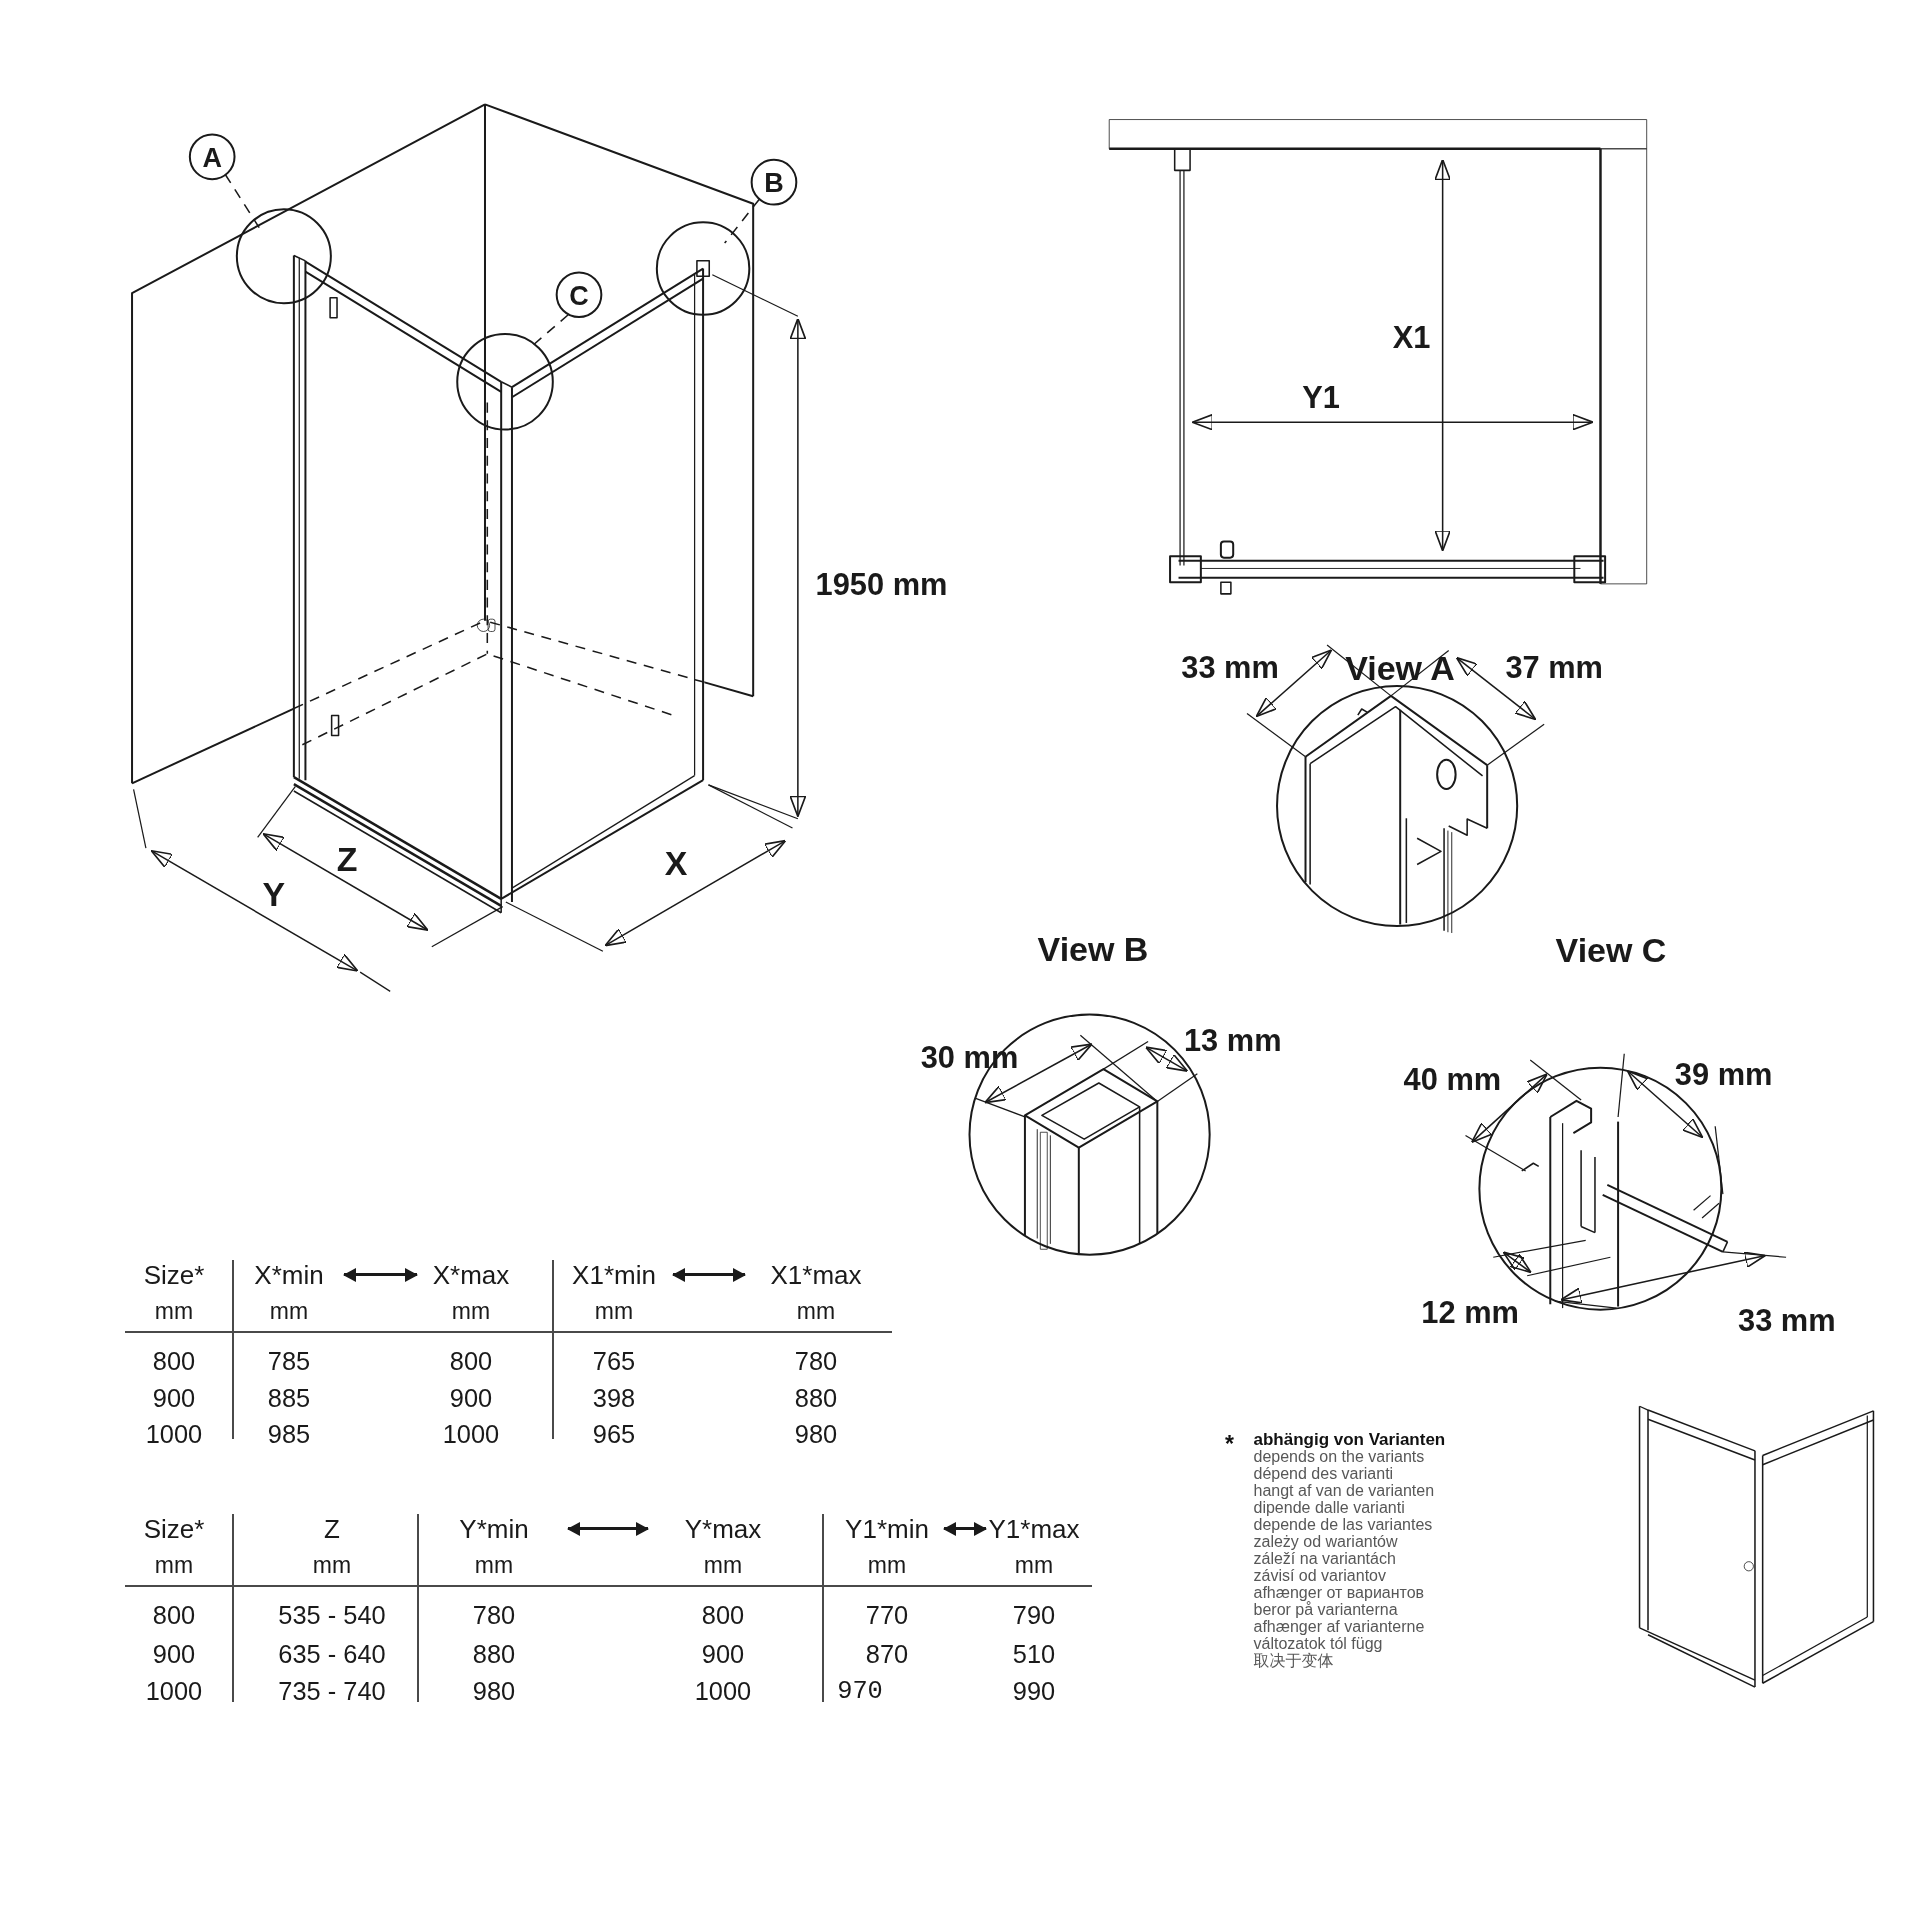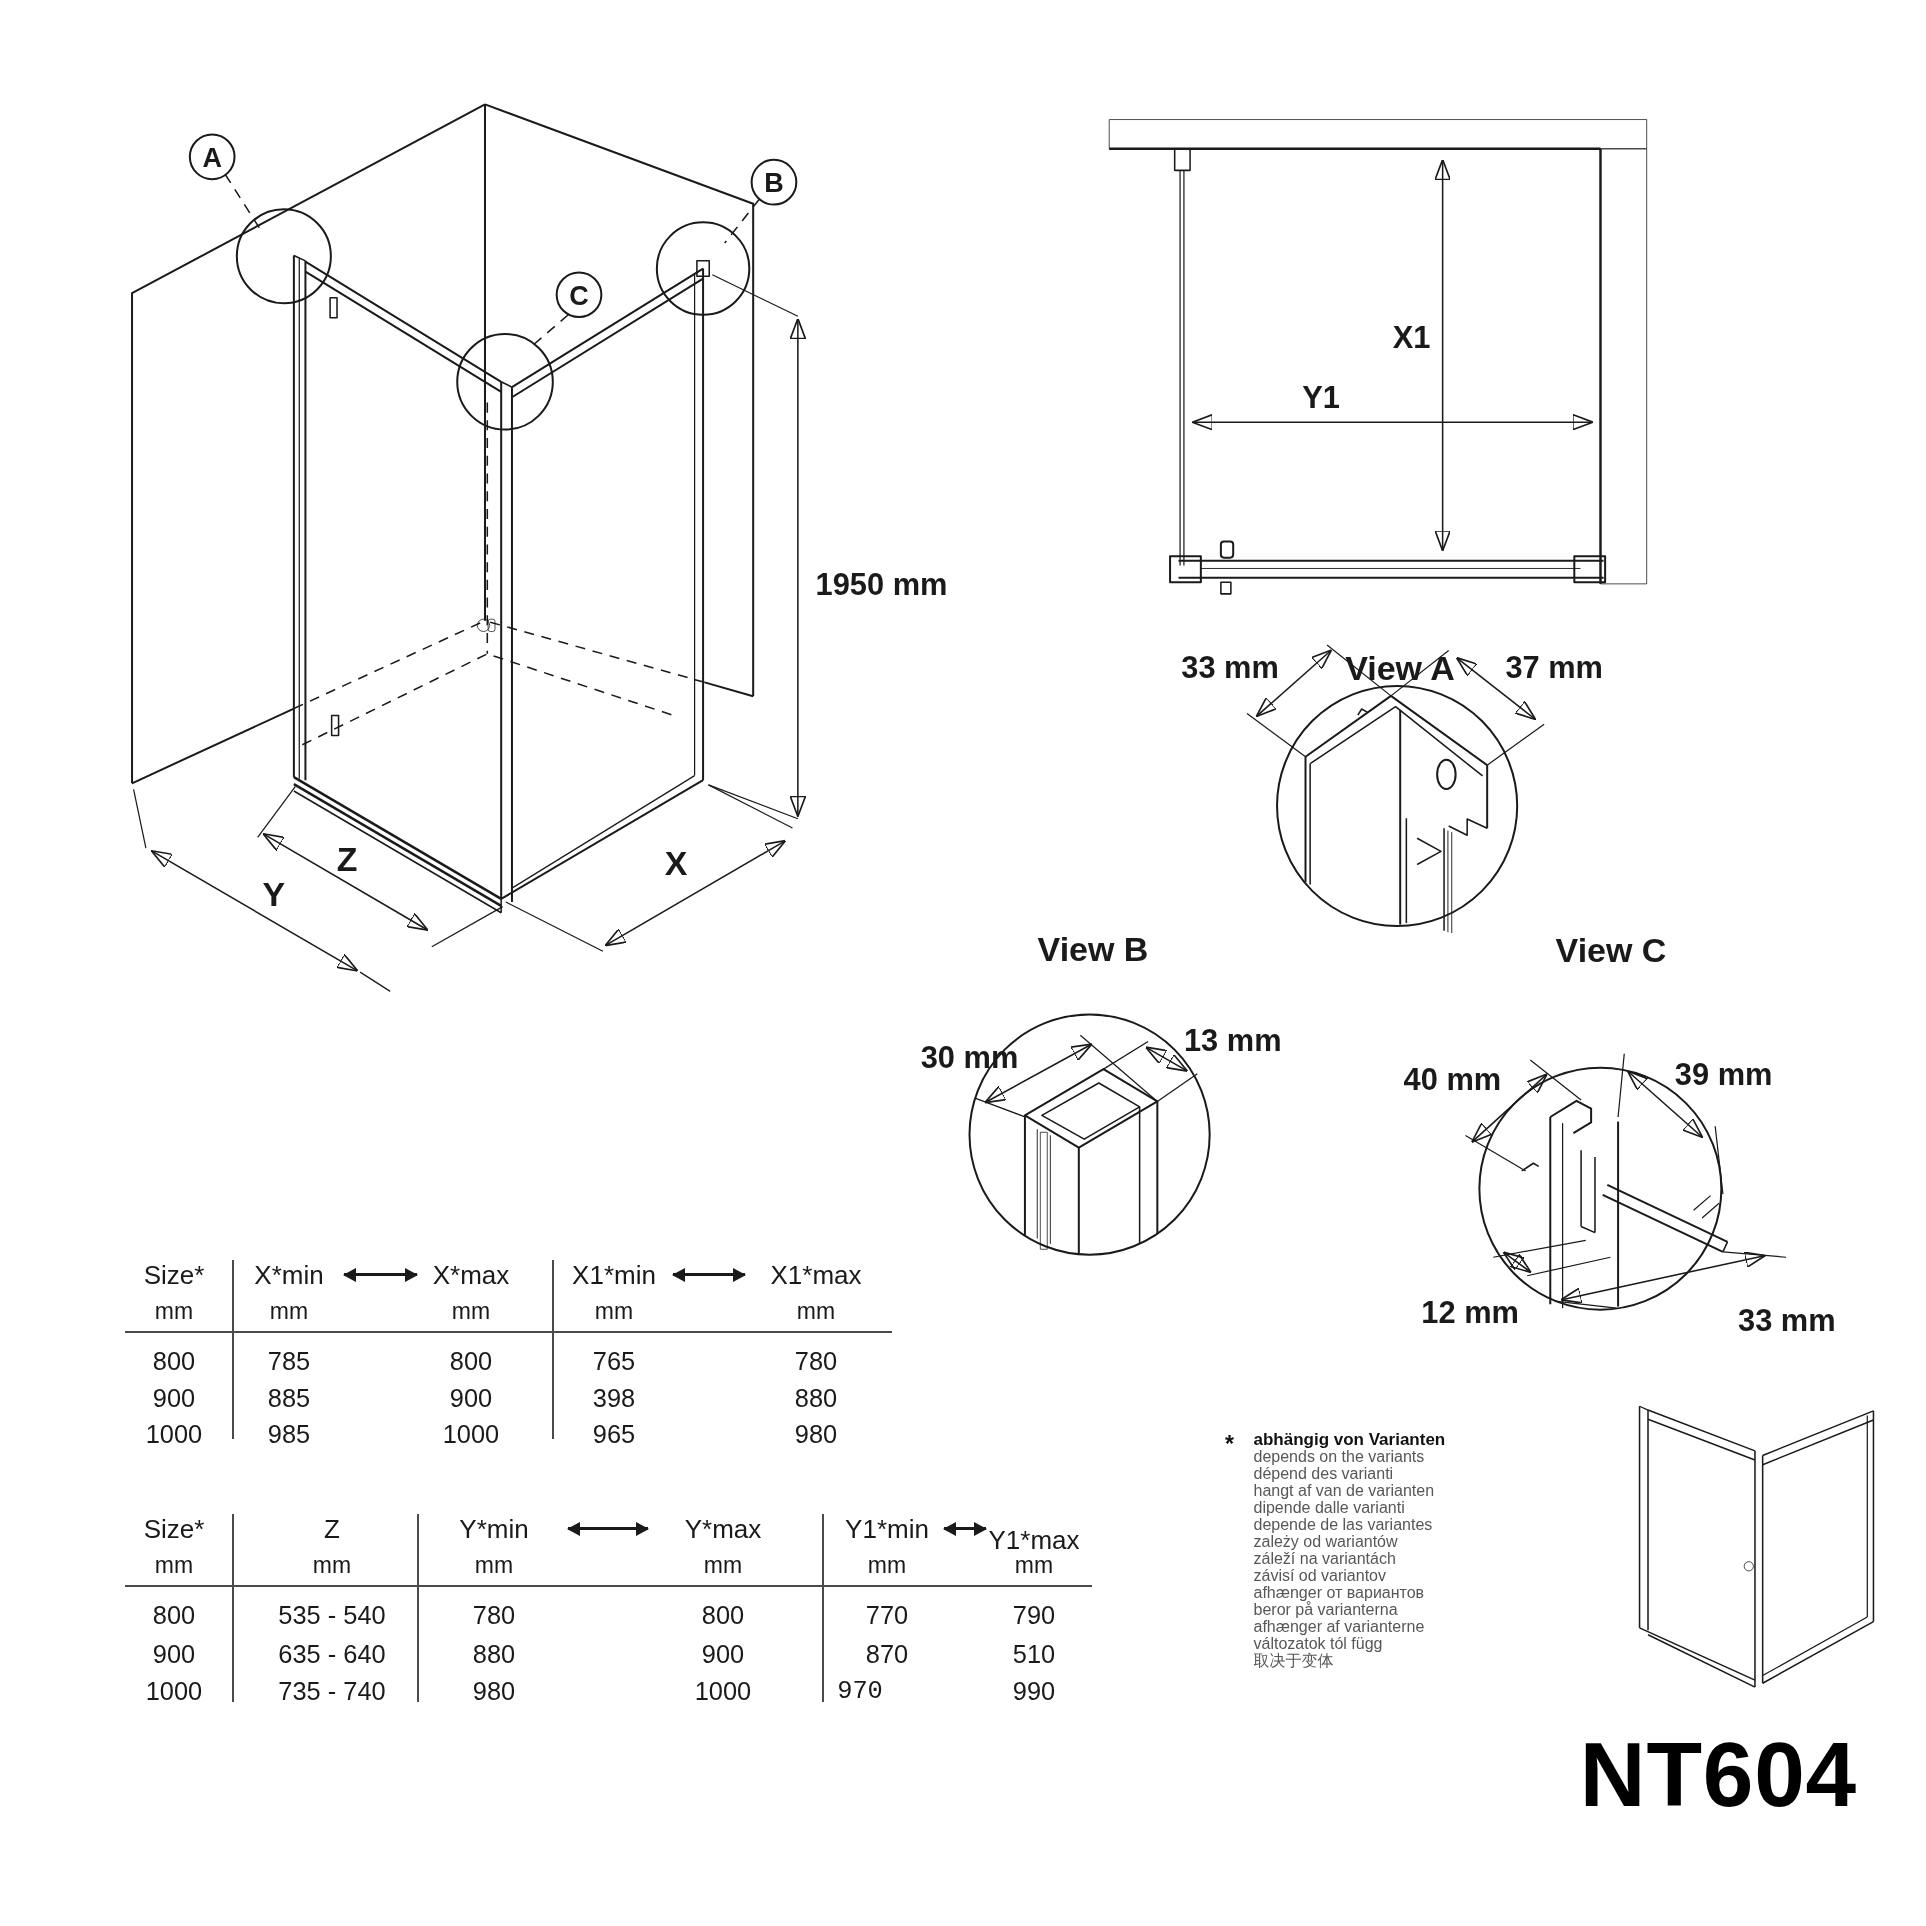--- a/index.html
+++ b/index.html
@@ -304,21 +304,21 @@
   </div>
 
   <div class="table-wrap" style="left:116px;top:1512px;width:979px;height:200px;">
     <div class="cell th" style="left:0;top:0;width:116px;">Size*</div>
     <div class="cell th" style="left:139px;top:0;width:154px;">Z</div>
     <div class="cell th" style="left:320px;top:0;width:116px;">Y*min</div>
     <div class="harrow" style="left:452px;top:15.4px;width:80px;"></div>
     <div class="cell th" style="left:549px;top:0;width:116px;">Y*max</div>
     <div class="cell th" style="left:717px;top:0;width:108px;">Y1*min</div>
     <div class="harrow" style="left:828px;top:15.4px;width:42px;"></div>
-    <div class="cell th" style="left:872px;top:0;width:92px;margin-top:11px;">Y1*max</div>
+    <div class="cell th" style="left:872px;top:0;width:92px;">Y1*max</div>
 
     <div class="cell unit" style="left:0;top:39px;width:116px;">mm</div>
     <div class="cell unit" style="left:139px;top:39px;width:154px;">mm</div>
     <div class="cell unit" style="left:320px;top:39px;width:116px;">mm</div>
     <div class="cell unit" style="left:549px;top:39px;width:116px;">mm</div>
     <div class="cell unit" style="left:717px;top:39px;width:108px;">mm</div>
     <div class="cell unit" style="left:872px;top:39px;width:92px;">mm</div>
 
     <div class="hrule" style="left:9.2px;top:73px;width:967px;"></div>
     <div class="vline" style="left:116px;top:1.5px;height:188px;"></div>
@@ -383,16 +383,15 @@
     <g>
       <line class="ln2" x1="188" y1="108" x2="332" y2="50"></line>
       <line class="ln2" x1="188" y1="120" x2="332" y2="62"></line>
       <line class="ln2" x1="332" y1="50" x2="332" y2="324"></line>
       <line class="ln15" x1="324" y1="56" x2="324" y2="318"></line>
       <line class="ln2" x1="188" y1="404" x2="332" y2="324"></line>
       <line class="ln15" x1="188" y1="394" x2="324" y2="318"></line>
     </g>
   </svg>
 
-  <div class="model" style="left:1503px;top:1723px;width:354px;">NT604</div>
 
 </div>
 
 
 </body></html>

